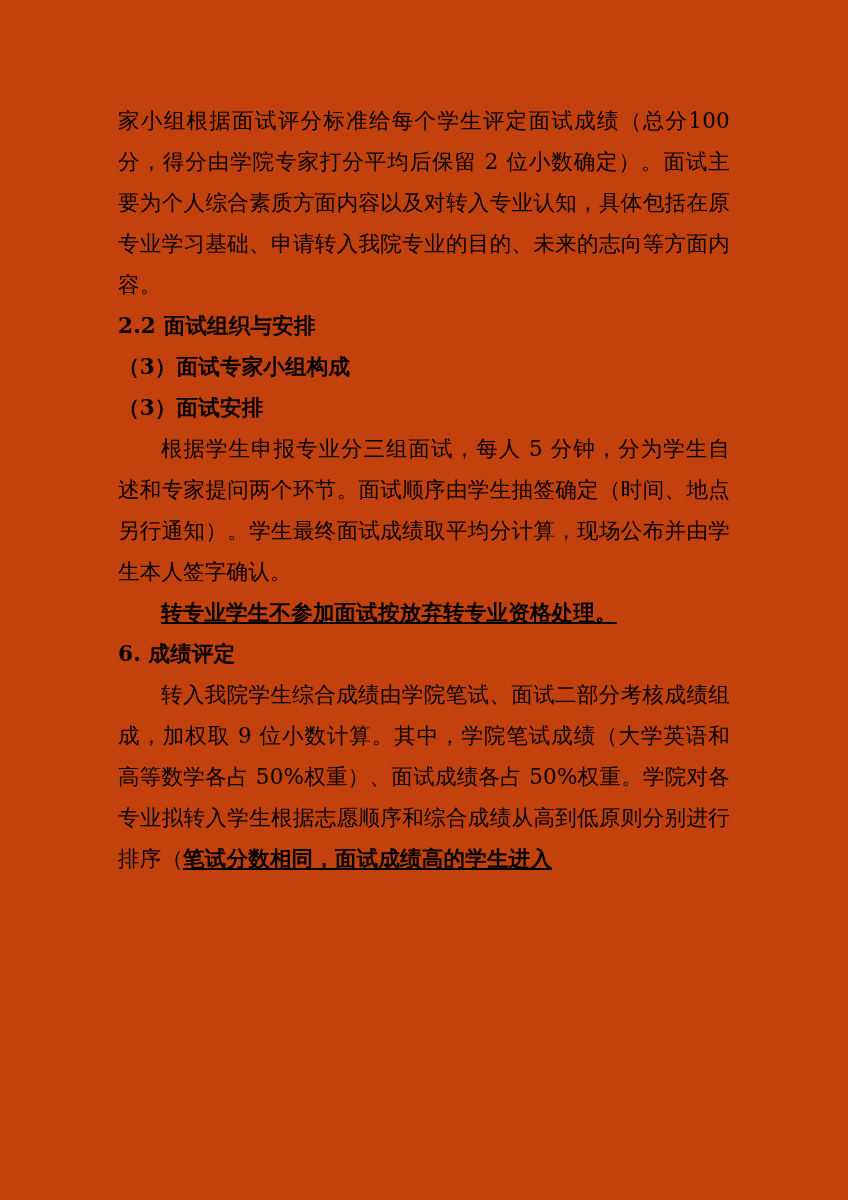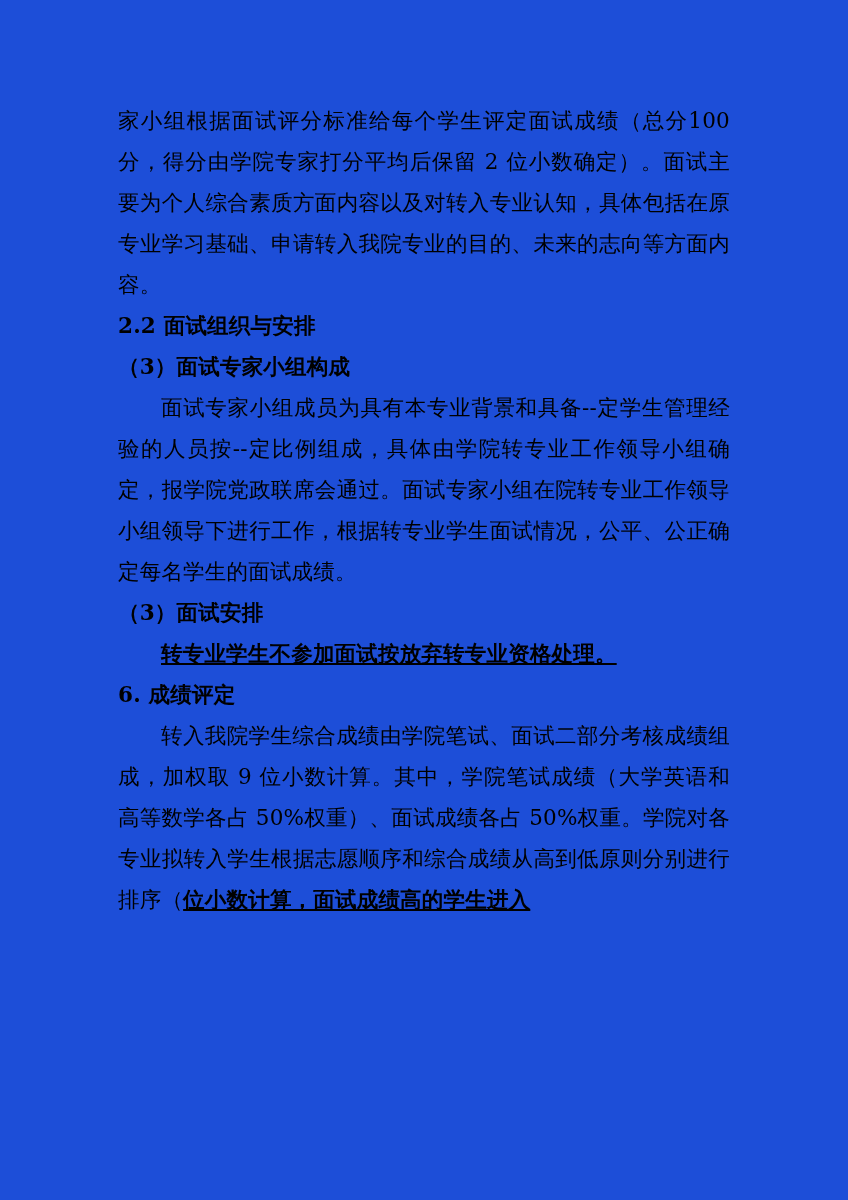--- a/index.html
+++ b/index.html
@@ -11,21 +11,21 @@
     width: 848px;
     height: 1200px;
     font-family: "DejaVu Serif", "Liberation Serif", serif;
     color: #000000;
     overflow: hidden;
   }
   .page {
     position: relative;
     width: 848px;
     height: 1200px;
-    background: #1d4ed8;
+    background: #c2410c;
     box-sizing: border-box;
     padding: 100px 118px 60px 118px;
   }
   .doc-body {
     font-size: 21.5px;
     line-height: 41px;
     text-align: justify;
     text-justify: inter-ideograph;
     letter-spacing: 0.2px;
   }
@@ -53,27 +53,27 @@
 
 <div class="page">
   <div class="doc-body">
 
     <p class="indent-0">家小组根据面试评分标准给每个学生评定面试成绩（总分100 分，得分由学院专家打分平均后保留 2 位小数确定）。面试主要为个人综合素质方面内容以及对转入专业认知，具体包括在原专业学习基础、申请转入我院专业的目的、未来的志向等方面内容。</p>
 
     <p class="heading">2.2 面试组织与安排</p>
 
     <p class="heading">（3）面试专家小组构成</p>
 
-    <p class="indent-2">面试专家小组成员为具有本专业背景和具备--定学生管理经验的人员按--定比例组成，具体由学院转专业工作领导小组确定，报学院党政联席会通过。面试专家小组在院转专业工作领导小组领导下进行工作，根据转专业学生面试情况，公平、公正确定每名学生的面试成绩。</p>
 
     <p class="heading">（3）面试安排</p>
 
+    <p class="indent-2">根据学生申报专业分三组面试，每人 5 分钟，分为学生自述和专家提问两个环节。面试顺序由学生抽签确定（时间、地点另行通知）。学生最终面试成绩取平均分计算，现场公布并由学生本人签字确认。</p>
 
     <p class="indent-2 bold">转专业学生不参加面试按放弃转专业资格处理。</p>
 
     <p class="heading">6. 成绩评定</p>
 
     <p class="indent-2">
-      <span>转入我院学生综合成绩由学院笔试、面试二部分考核成绩组成，加权取 9 位小数计算。其中，学院笔试成绩（大学英语和高等数学各占 50%权重）、面试成绩各占 50%权重。学院对各专业拟转入学生根据志愿顺序和综合成绩从高到低原则分别进行排序（</span><span class="bold">位小数计算，面试成绩高的学生进入</span>
+      <span>转入我院学生综合成绩由学院笔试、面试二部分考核成绩组成，加权取 9 位小数计算。其中，学院笔试成绩（大学英语和高等数学各占 50%权重）、面试成绩各占 50%权重。学院对各专业拟转入学生根据志愿顺序和综合成绩从高到低原则分别进行排序（</span><span class="bold">笔试分数相同，面试成绩高的学生进入</span>
     </p>
 
   </div>
 </div>
 
 </body></html>

